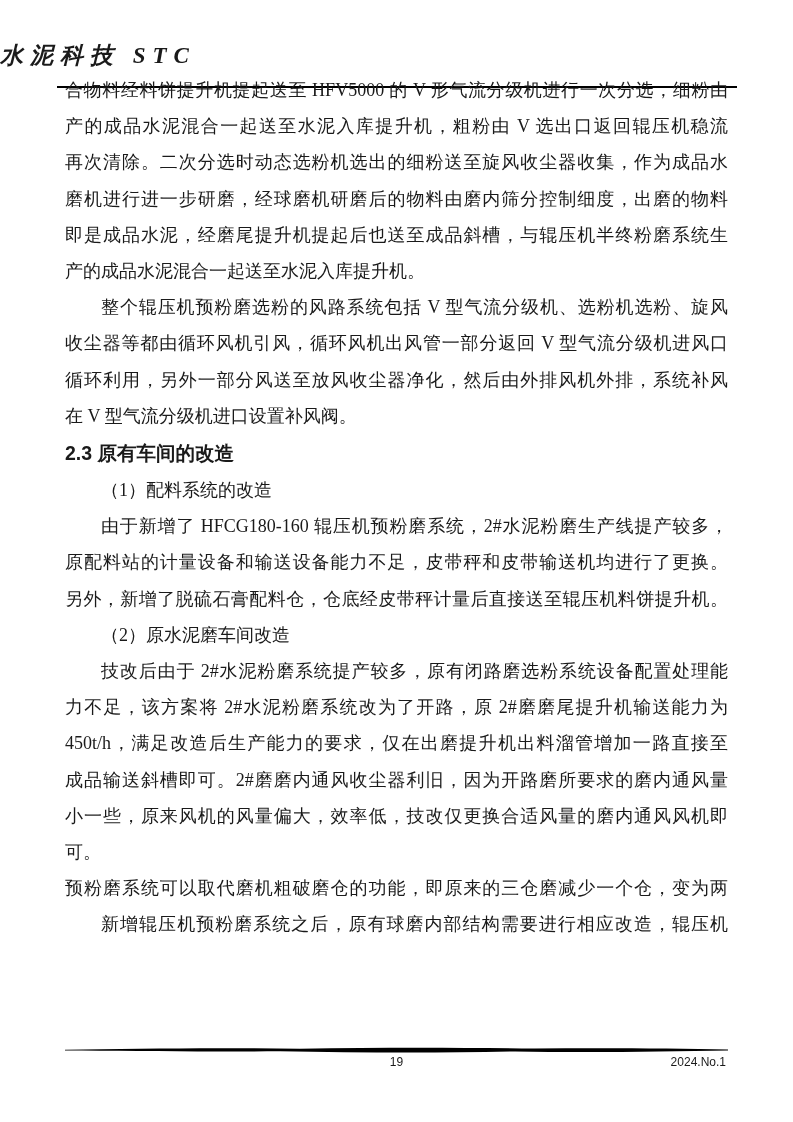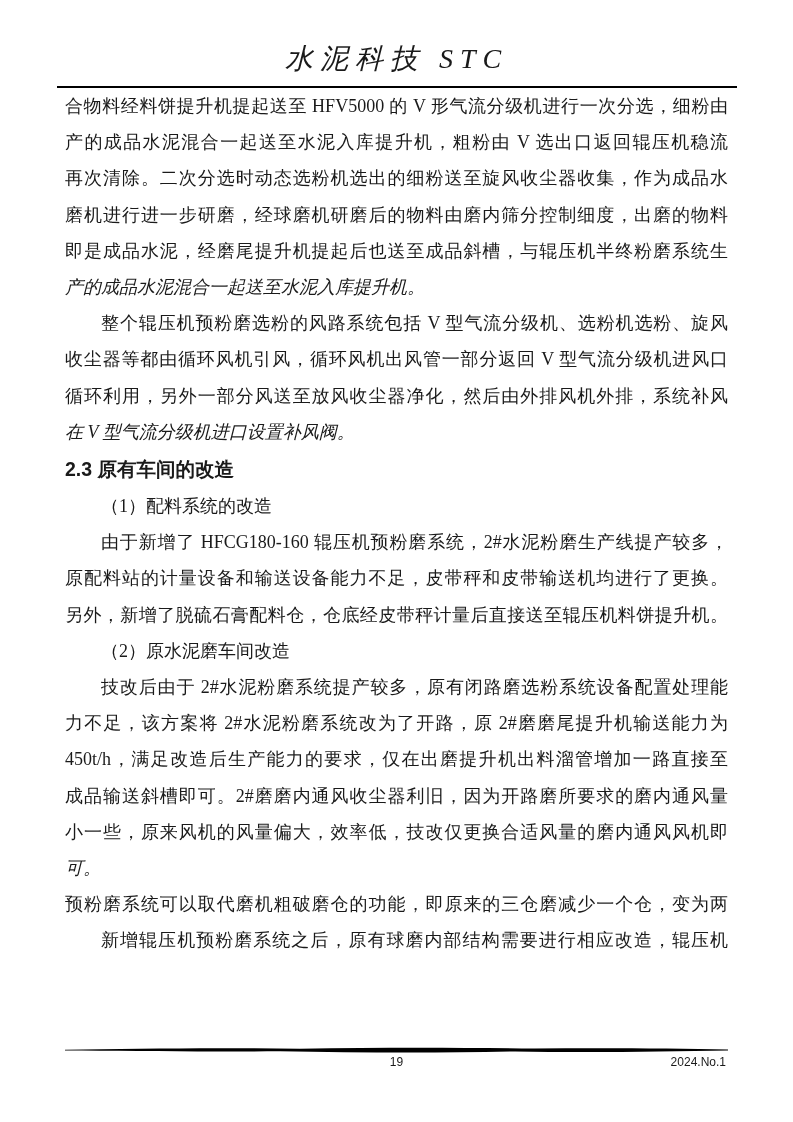--- a/index.html
+++ b/index.html
@@ -12,40 +12,39 @@
     position:relative;
     width:793px;height:1122px;
     background:var(--bg);
     color:var(--text);
     overflow:hidden;
     margin:0 auto;
   }
   
   .journal-title{
     position:absolute;top:40px;left:0;width:100%;
-    text-align:center;
     font-family:"Liberation Serif","DejaVu Serif",serif;
-    font-style:italic;font-weight:400;
-    font-size:28px;letter-spacing:7px;
+    font-style:italic;font-weight:700;
+    font-size:23px;letter-spacing:7px;
   }
   .header-rule{
     position:absolute;top:86px;left:57px;width:680px;height:2px;
     background:var(--rule);
   }
   
   .content{
-    position:absolute;top:88px;left:65px;width:663px;
+    position:absolute;top:72px;left:65px;width:663px;
   }
   .line{
     font-family:"Liberation Serif","DejaVu Serif",serif;
     font-size:18px;line-height:36.2px;
     text-align:justify;
   }
   .line.just{text-align-last:justify;}
-  .line.left{text-align-last:left;font-style:italic;}
+  .line.left{text-align-last:left;}
   .line.indent-just{text-align-last:justify;text-indent:36px;}
   .line.sub{text-align-last:left;text-indent:36px;}
   .line.heading{
     font-family:"Liberation Sans","DejaVu Sans",sans-serif;
     font-weight:700;font-size:19.5px;line-height:38px;
     text-align-last:left;
   }
   
   .footer{position:absolute;left:65px;top:1046px;width:663px;}
   .footer-rule{display:block;width:663px;height:8px;}

